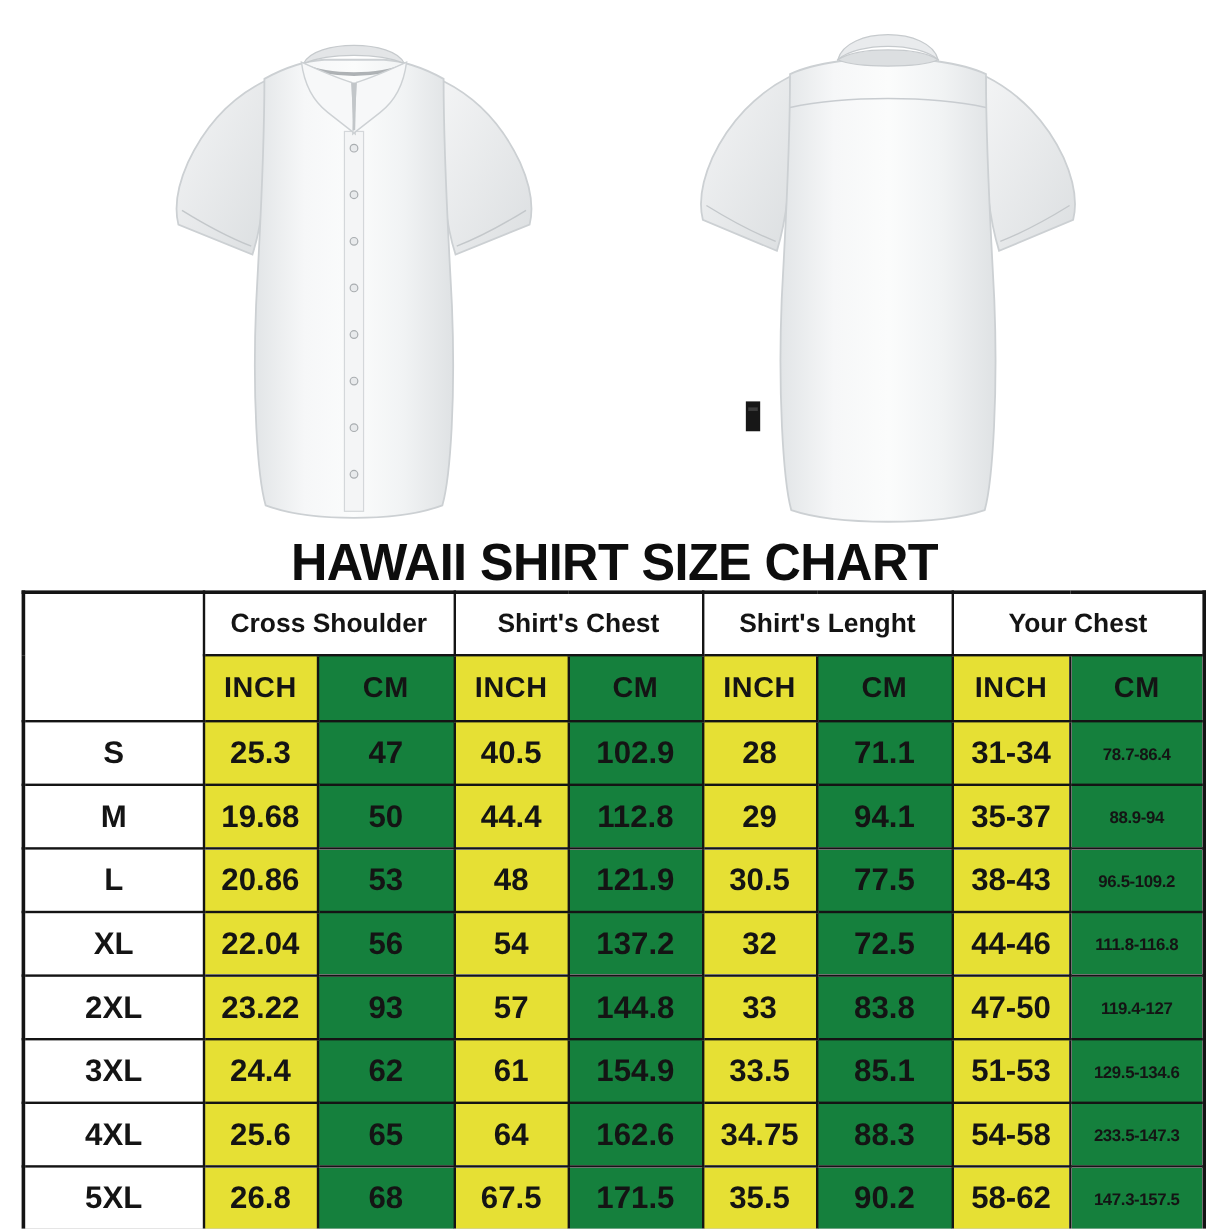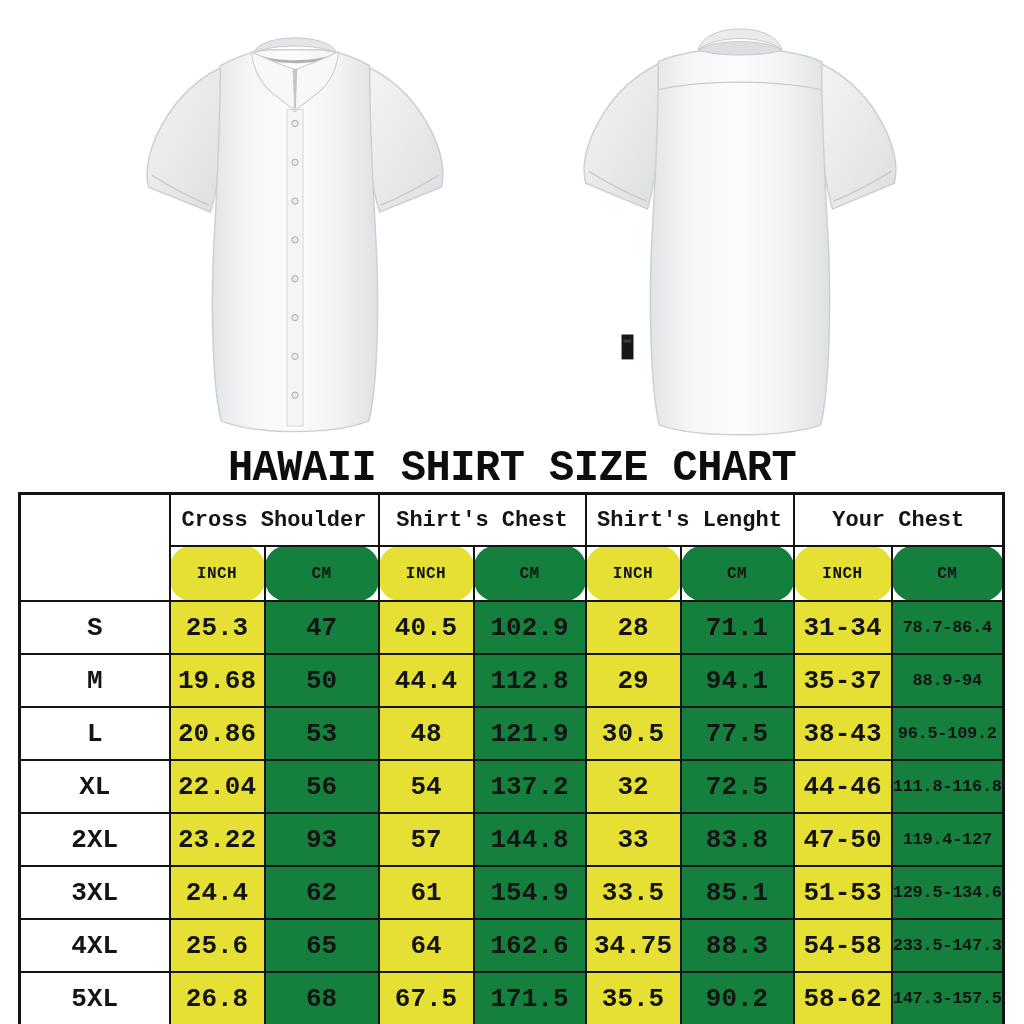--- a/index.html
+++ b/index.html
@@ -1,38 +1,38 @@
 <!DOCTYPE html>
 <html><head>
 <meta charset="utf-8">
 <style>
   html,body{margin:0;padding:0;background:#fff;}
   .page{position:relative;width:1024px;height:1024px;background:#ffffff;overflow:hidden;
-        font-family:Liberation Mono, monospace;color:#141414;}
+        font-family:Liberation Sans, sans-serif;color:#141414;}
   
   .shirt{position:absolute;top:6px;}
   .shirt-front{left:118px;width:354px;height:438px;}
   .shirt-back{left:552px;width:376px;height:438px;}
   
   .title{position:absolute;top:446px;left:0;width:100%;height:46px;line-height:46px;
          text-align:center;font-size:42px;font-weight:900;letter-spacing:-0.5px;
          transform:scaleY(1.04);color:#0d0d0d;white-space:nowrap;}
   
   table.size-chart{position:absolute;left:18px;top:492px;width:984px;height:521px;
          border-collapse:collapse;table-layout:fixed;background:#fff;
          border:3px solid #141414;}
   table.size-chart td{border:2px solid #141414;text-align:center;vertical-align:middle;
          padding:0;font-weight:700;overflow:hidden;white-space:nowrap;}
   tr.row-groups td{height:50px;font-size:22px;}
-  tr.row-units td{height:53px;font-size:16px;letter-spacing:0.5px;border-radius:21px;}
+  tr.row-units td{height:53px;font-size:24px;letter-spacing:0.5px;}
   td.size-cell{font-size:27px;}
   td.inch{background:#e6e034;}
   td.cm{background:#15803d;}
   tr.row-data td{height:51px;font-size:26px;}
-  tr.row-data td.small{font-size:17px;letter-spacing:-0.3px;}
+  tr.row-data td.small{font-size:14px;letter-spacing:-0.3px;}
   td.corner{background:#fff;}
 </style>
 </head>
 <body>
 
 <div class="page">
 
   <svg class="shirt shirt-front" viewBox="0 0 350 440">
     <defs>
       <linearGradient id="bodyG" x1="0" y1="0" x2="1" y2="0">

